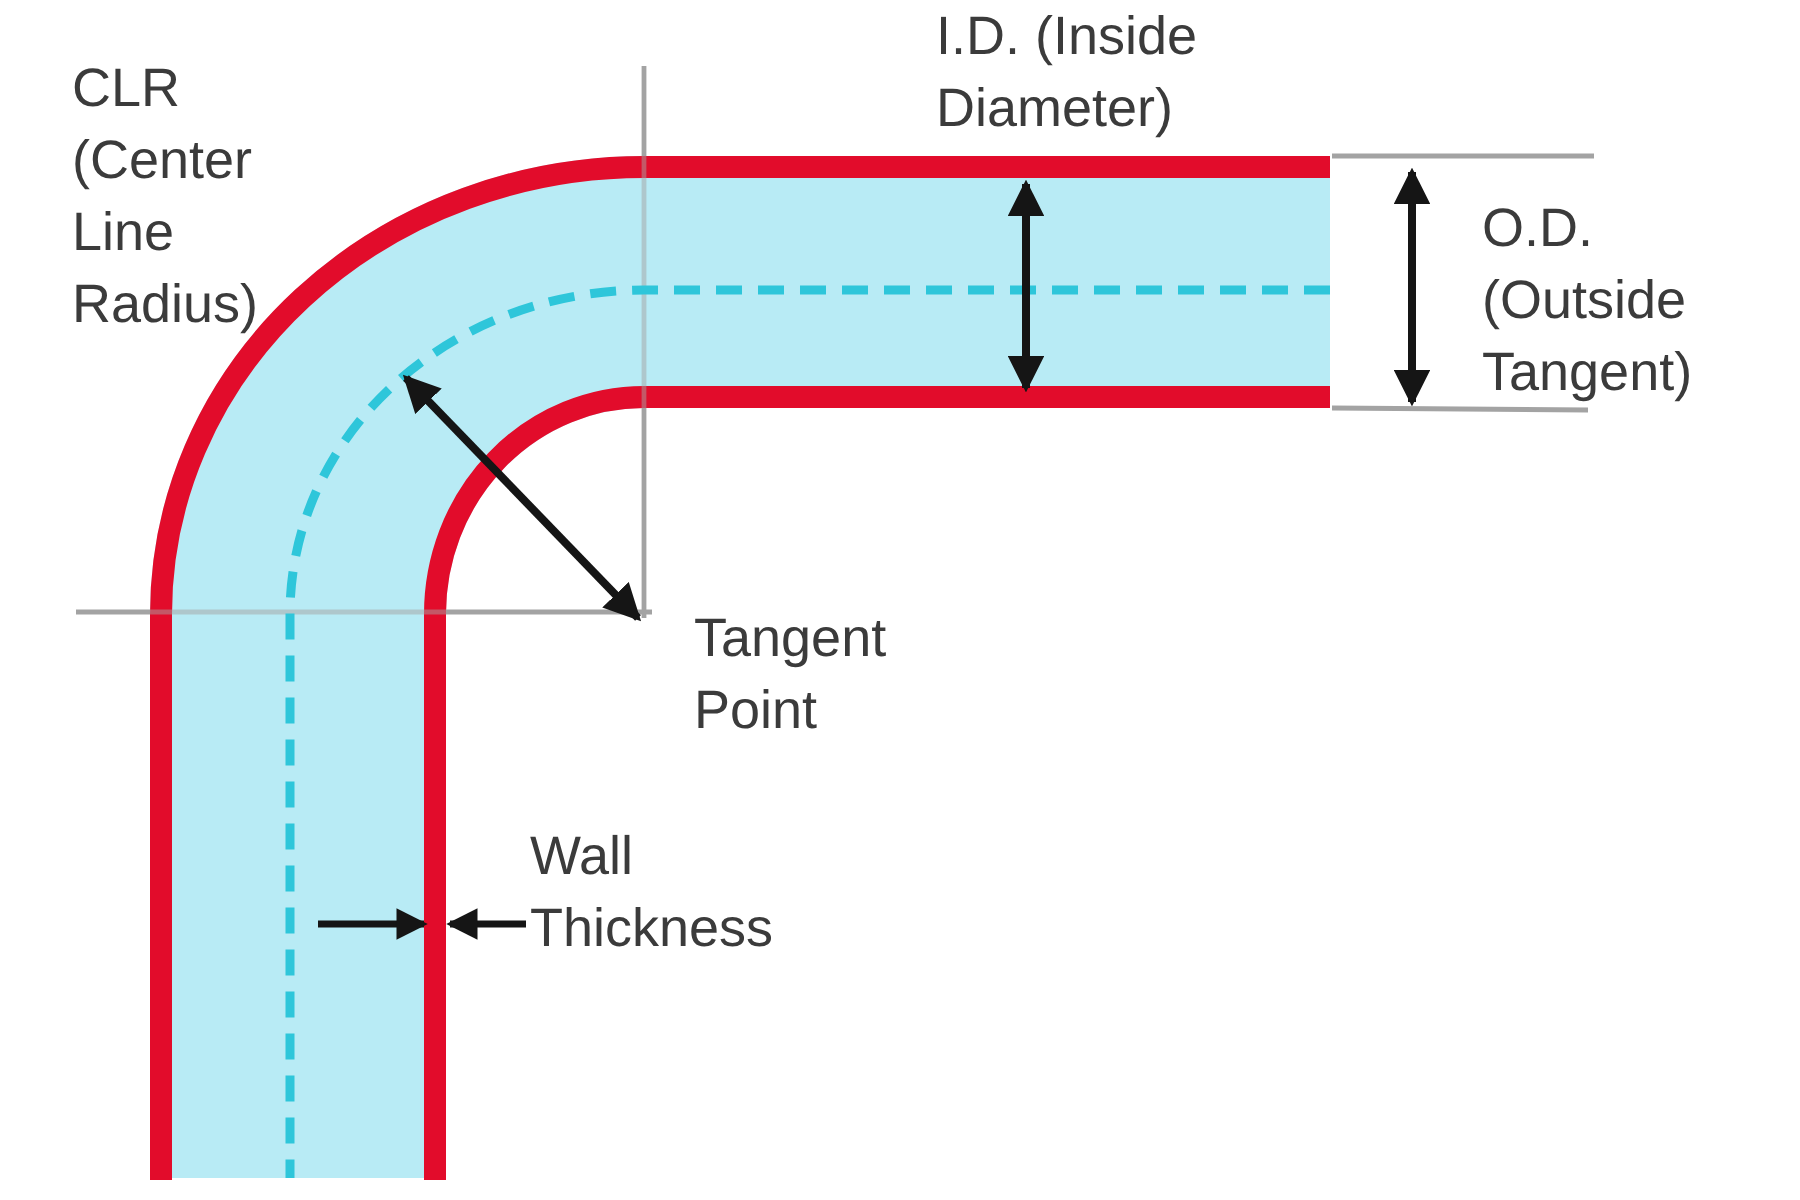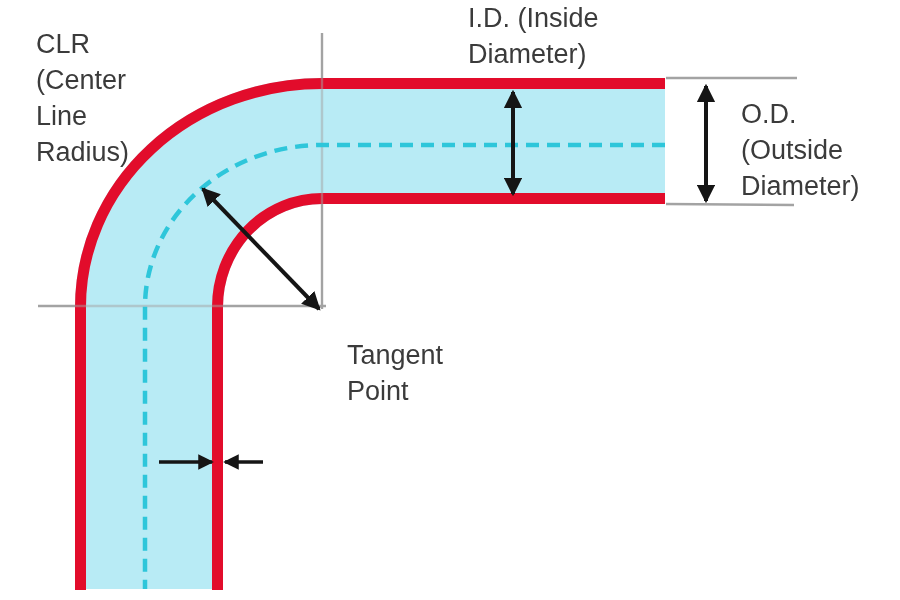--- a/index.html
+++ b/index.html
@@ -78,19 +78,21 @@
   <div class="label" style="left:36px; top:26px;">CLR
 (Center
 Line
 Radius)</div>
 
   <div class="label" style="left:468px; top:0px;">I.D. (Inside
 Diameter)</div>
 
   <div class="label" style="left:741px; top:96px;">O.D.
 (Outside
-Diameter)</div>
+Tangent)</div>
 
-  <div class="label" style="left:347px; top:301px;margin-top:36px;">Tangent
+  <div class="label" style="left:347px; top:301px;">Tangent
 Point</div>
 
+  <div class="label" style="left:265px; top:410px;">Wall
+Thickness</div>
 
 </div>
 
 </body></html>

